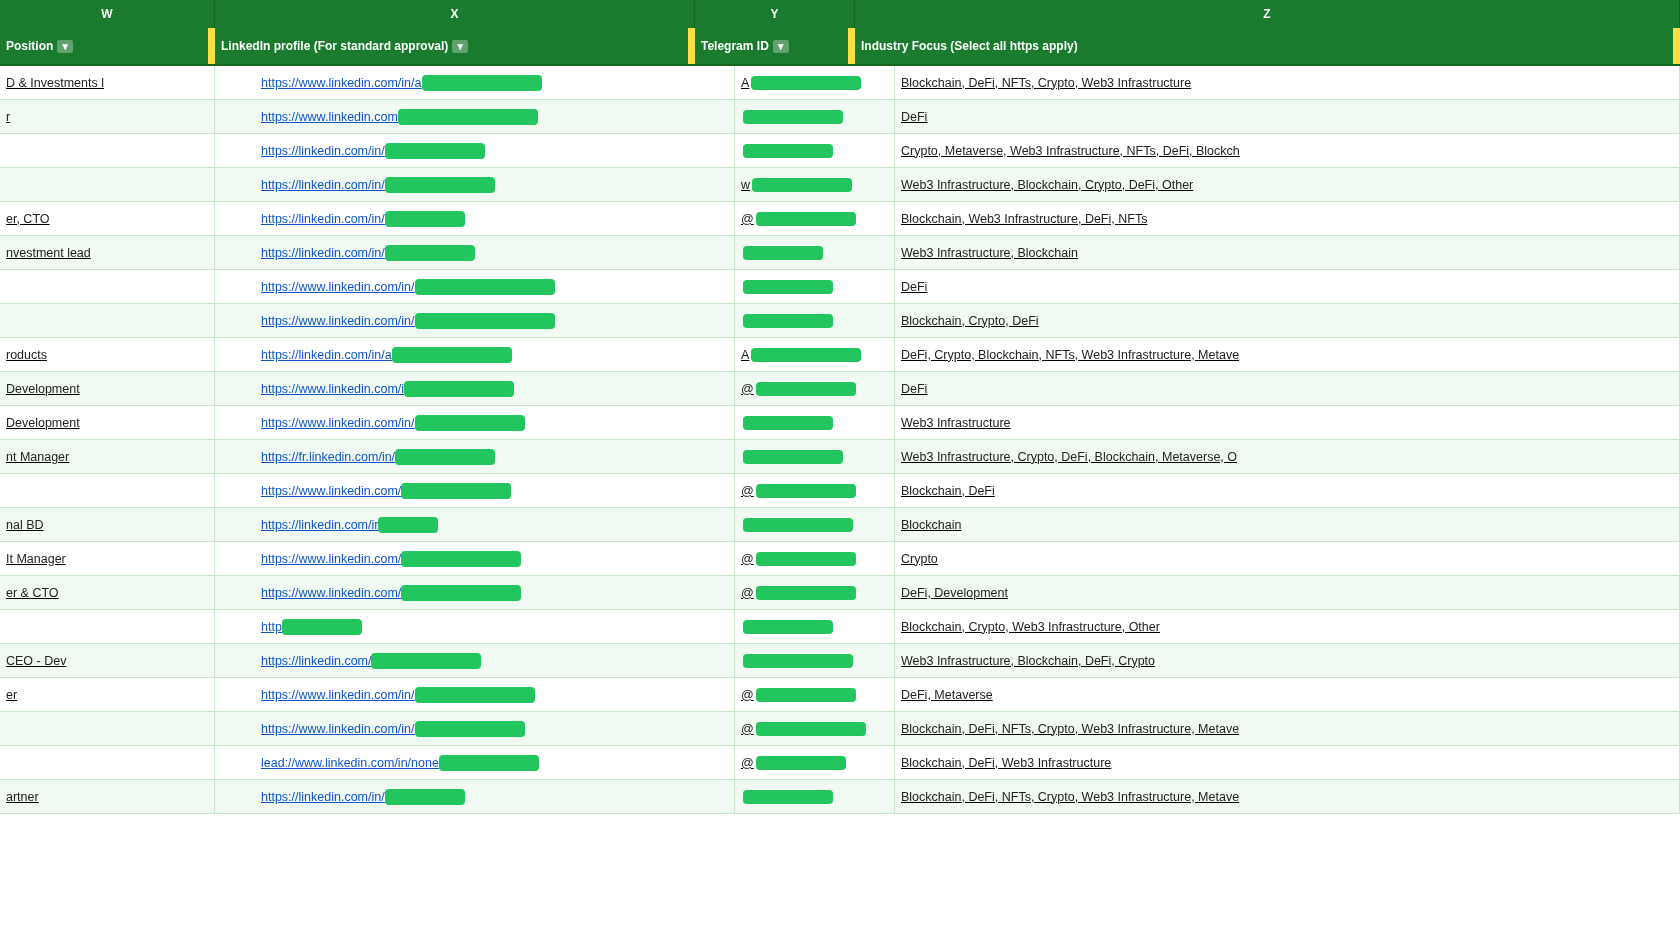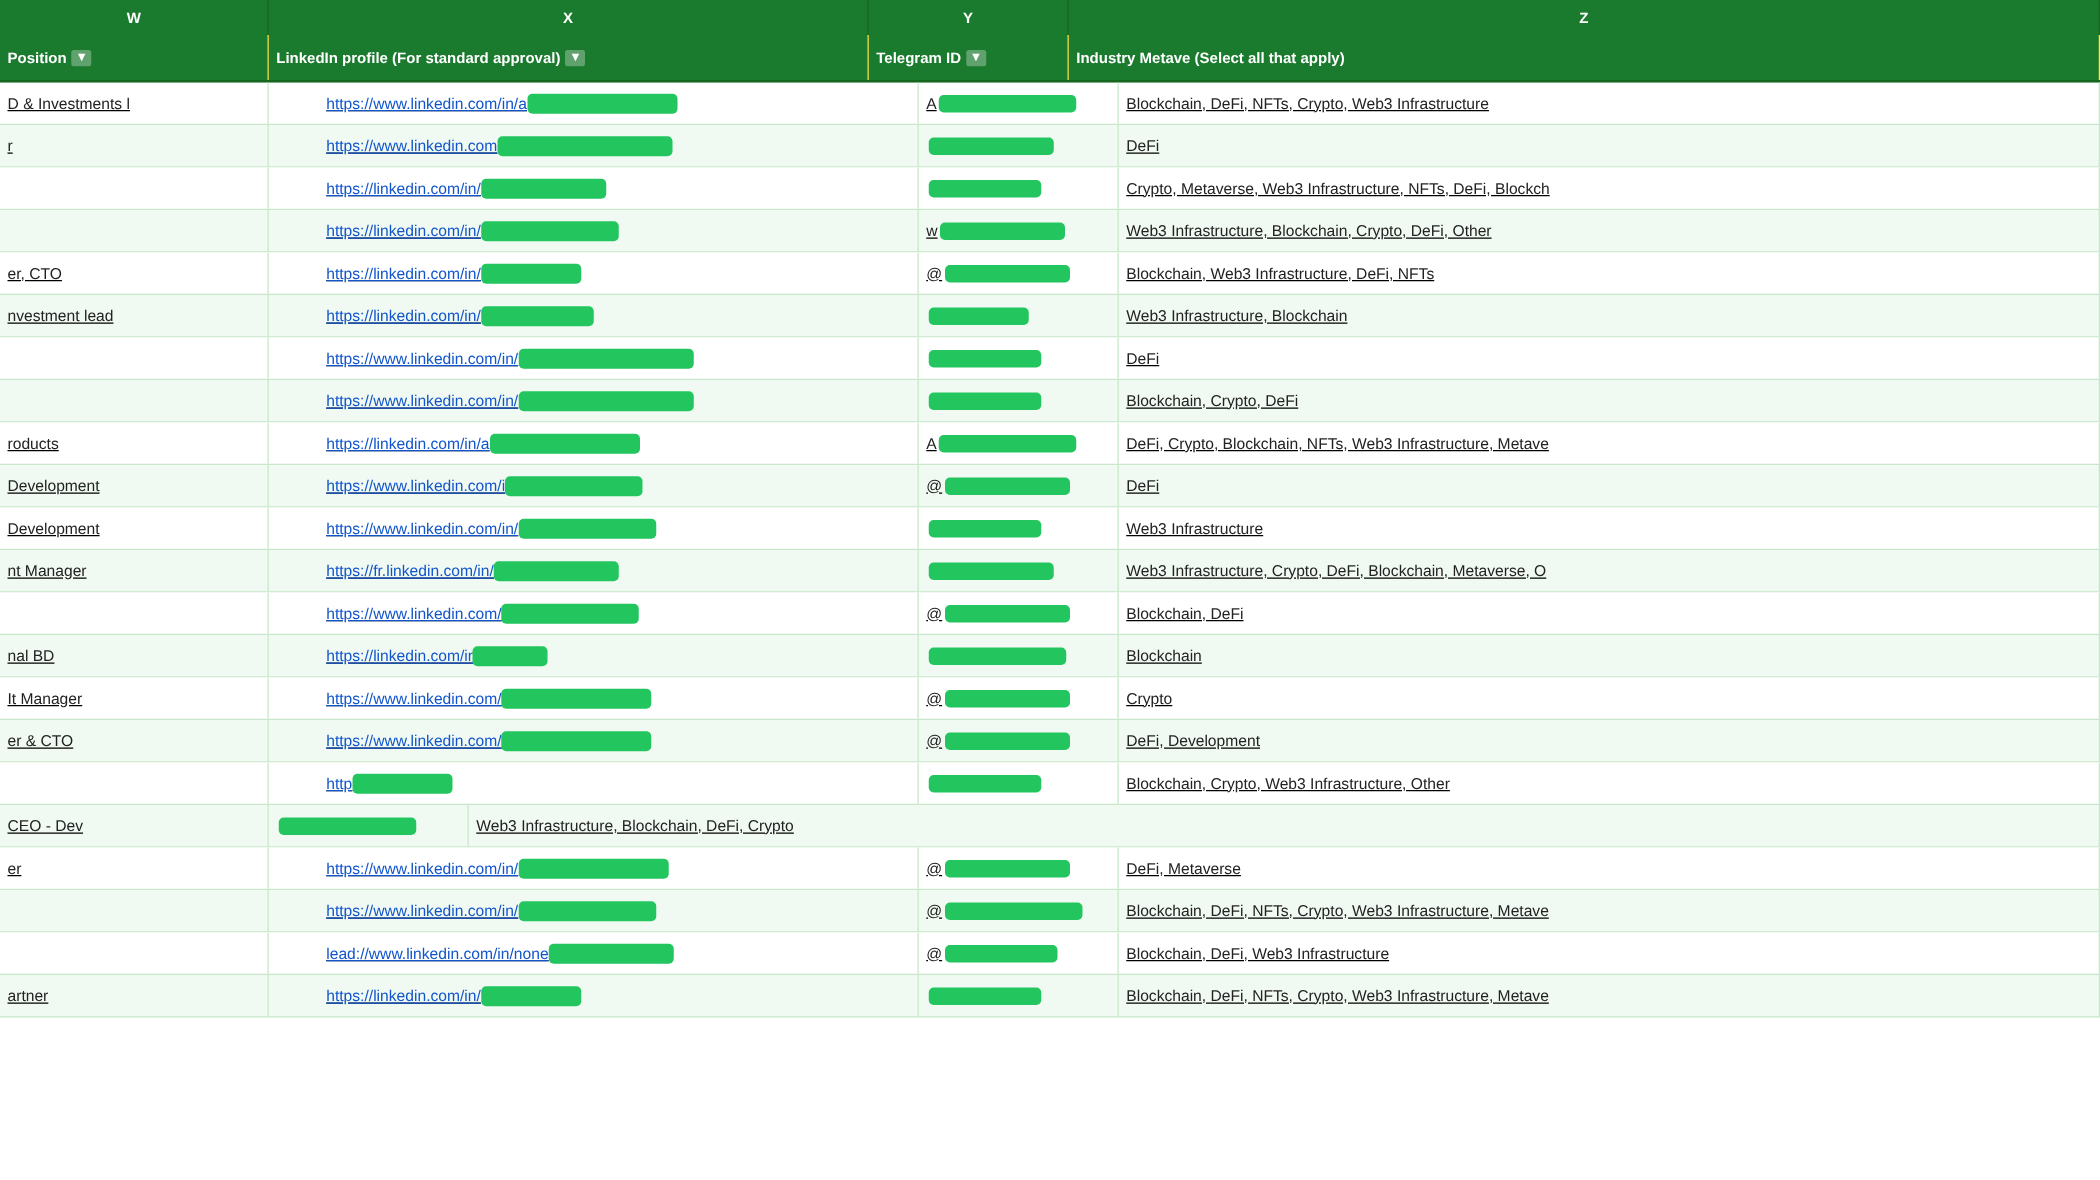--- a/index.html
+++ b/index.html
@@ -42,21 +42,21 @@
       background: #1a7a2e;
       color: white;
       font-weight: bold;
       height: 38px;
       border-bottom: 2px solid #16661f;
     }
     .field-header {
       display: flex;
       align-items: center;
       padding: 0 6px;
-      border-right: 1px solid #fde047;
+      border-right: 7px solid #fde047;
       font-size: 12px;
       gap: 4px;
     }
     .field-header .dropdown-arrow {
       font-size: 10px;
       background: rgba(255,255,255,0.3);
       border-radius: 2px;
       padding: 1px 3px;
       cursor: pointer;
     }
@@ -133,21 +133,21 @@
     </div>
     <div class="field-header col-x">
       <span>LinkedIn profile (For standard approval)</span>
       <span class="dropdown-arrow">▼</span>
     </div>
     <div class="field-header col-y">
       <span>Telegram ID</span>
       <span class="dropdown-arrow">▼</span>
     </div>
     <div class="field-header col-z">
-      <span>Industry Metave (Select all that apply)</span>
+      <span>Industry Focus (Select all https apply)</span>
     </div>
   </div>
 
   <div class="table-body" id="table-body">
   <div class="row">
         <div class="cell cell-w">D &amp; Investments l</div>
         <div class="cell cell-x">
           <span class="link-text">https://www.linkedin.com/in/a</span>
           <span class="redact" style="width: 120px;"></span>
         </div>
@@ -335,20 +335,24 @@
           <span class="link-text">http</span>
           <span class="redact" style="width: 80px;"></span>
         </div>
         <div class="cell cell-y">
           <span class="redact-inline" style="width: 90px;"></span>
         </div>
         <div class="cell cell-z">Blockchain, Crypto, Web3 Infrastructure, Other</div>
       </div>
       <div class="row">
         <div class="cell cell-w">CEO - Dev</div>
+        <div class="cell cell-x">
+          <span class="link-text">https://linkedin.com/</span>
+          <span class="redact" style="width: 110px;"></span>
+        </div>
         <div class="cell cell-y">
           <span class="redact-inline" style="width: 110px;"></span>
         </div>
         <div class="cell cell-z">Web3 Infrastructure, Blockchain, DeFi, Crypto</div>
       </div>
       <div class="row">
         <div class="cell cell-w">er</div>
         <div class="cell cell-x">
           <span class="link-text">https://www.linkedin.com/in/</span>
           <span class="redact" style="width: 120px;"></span>

